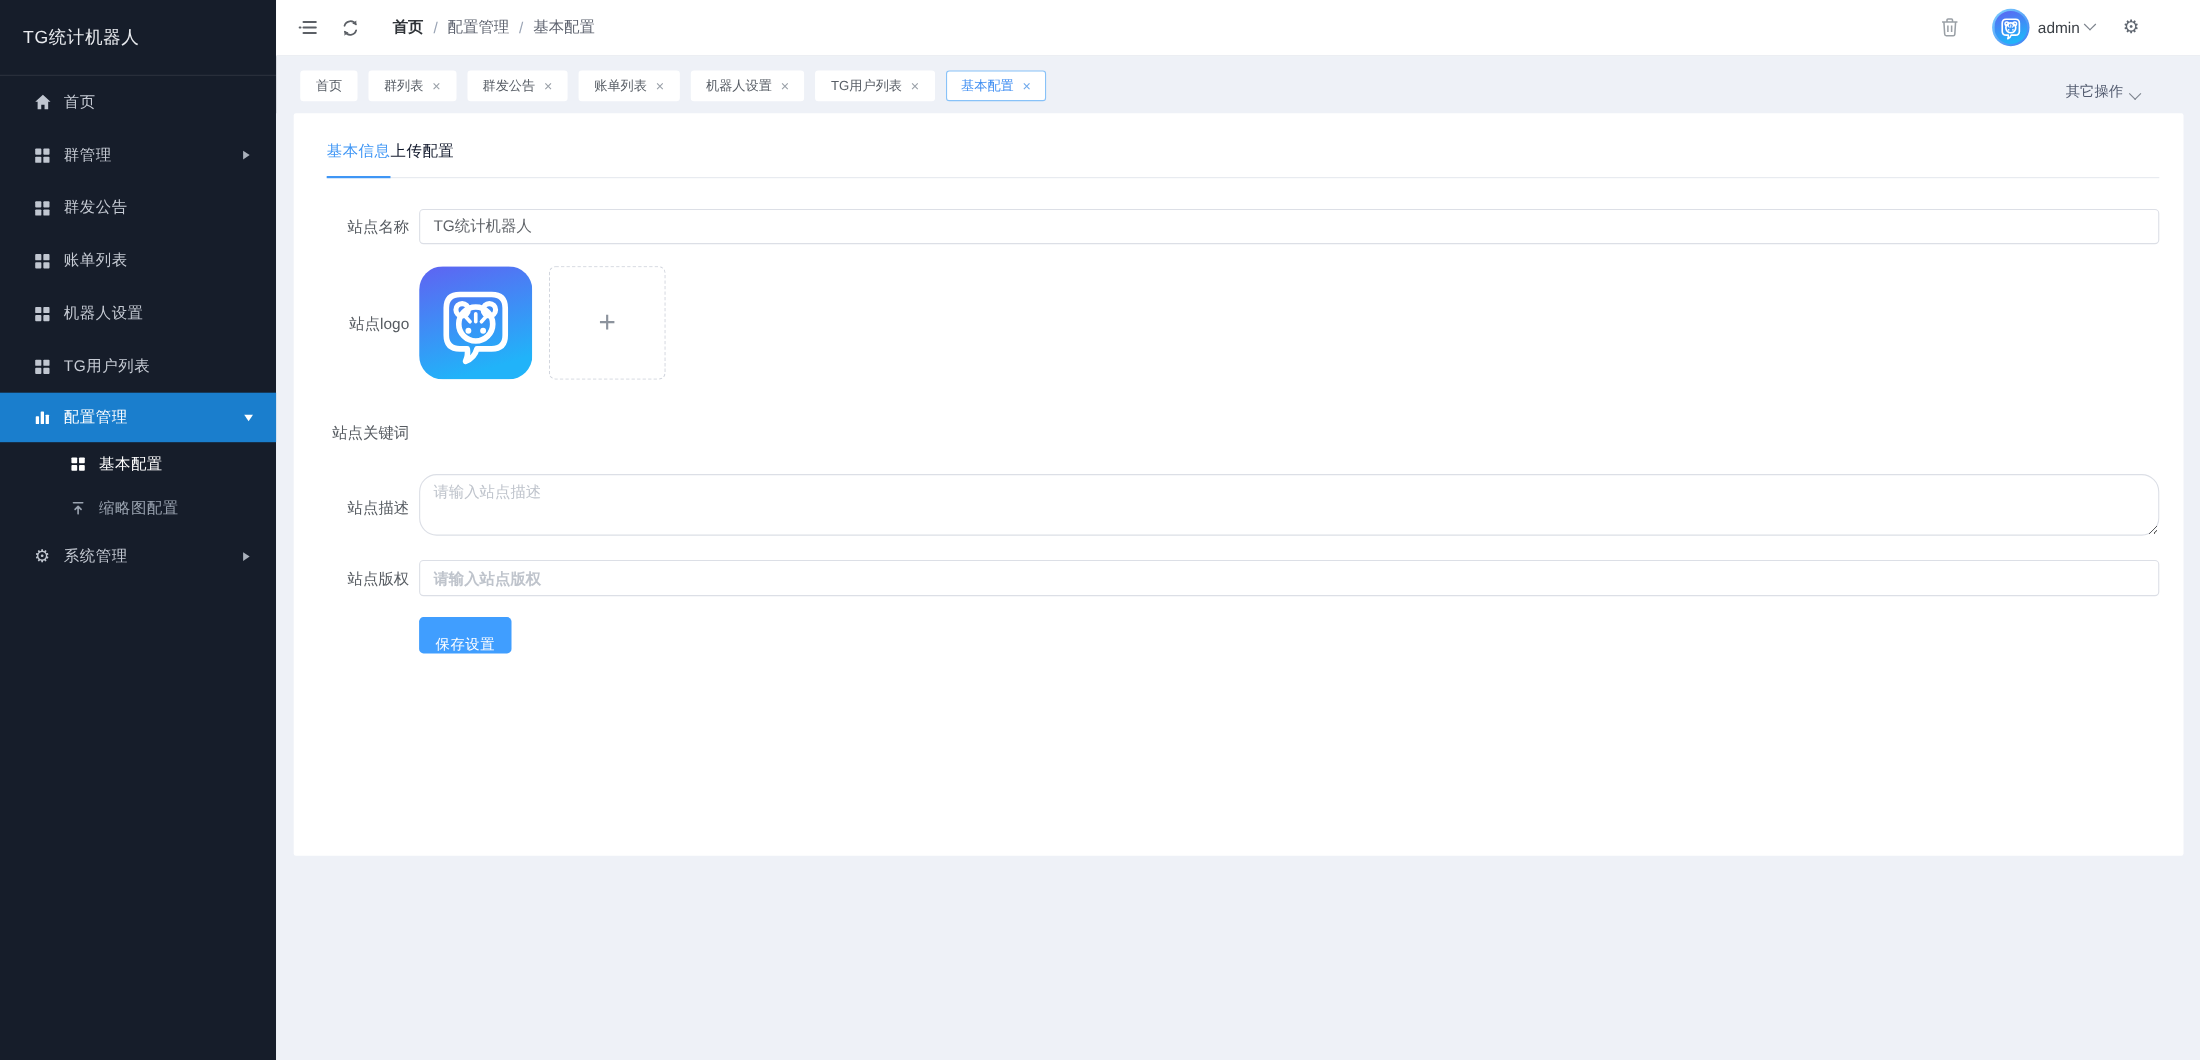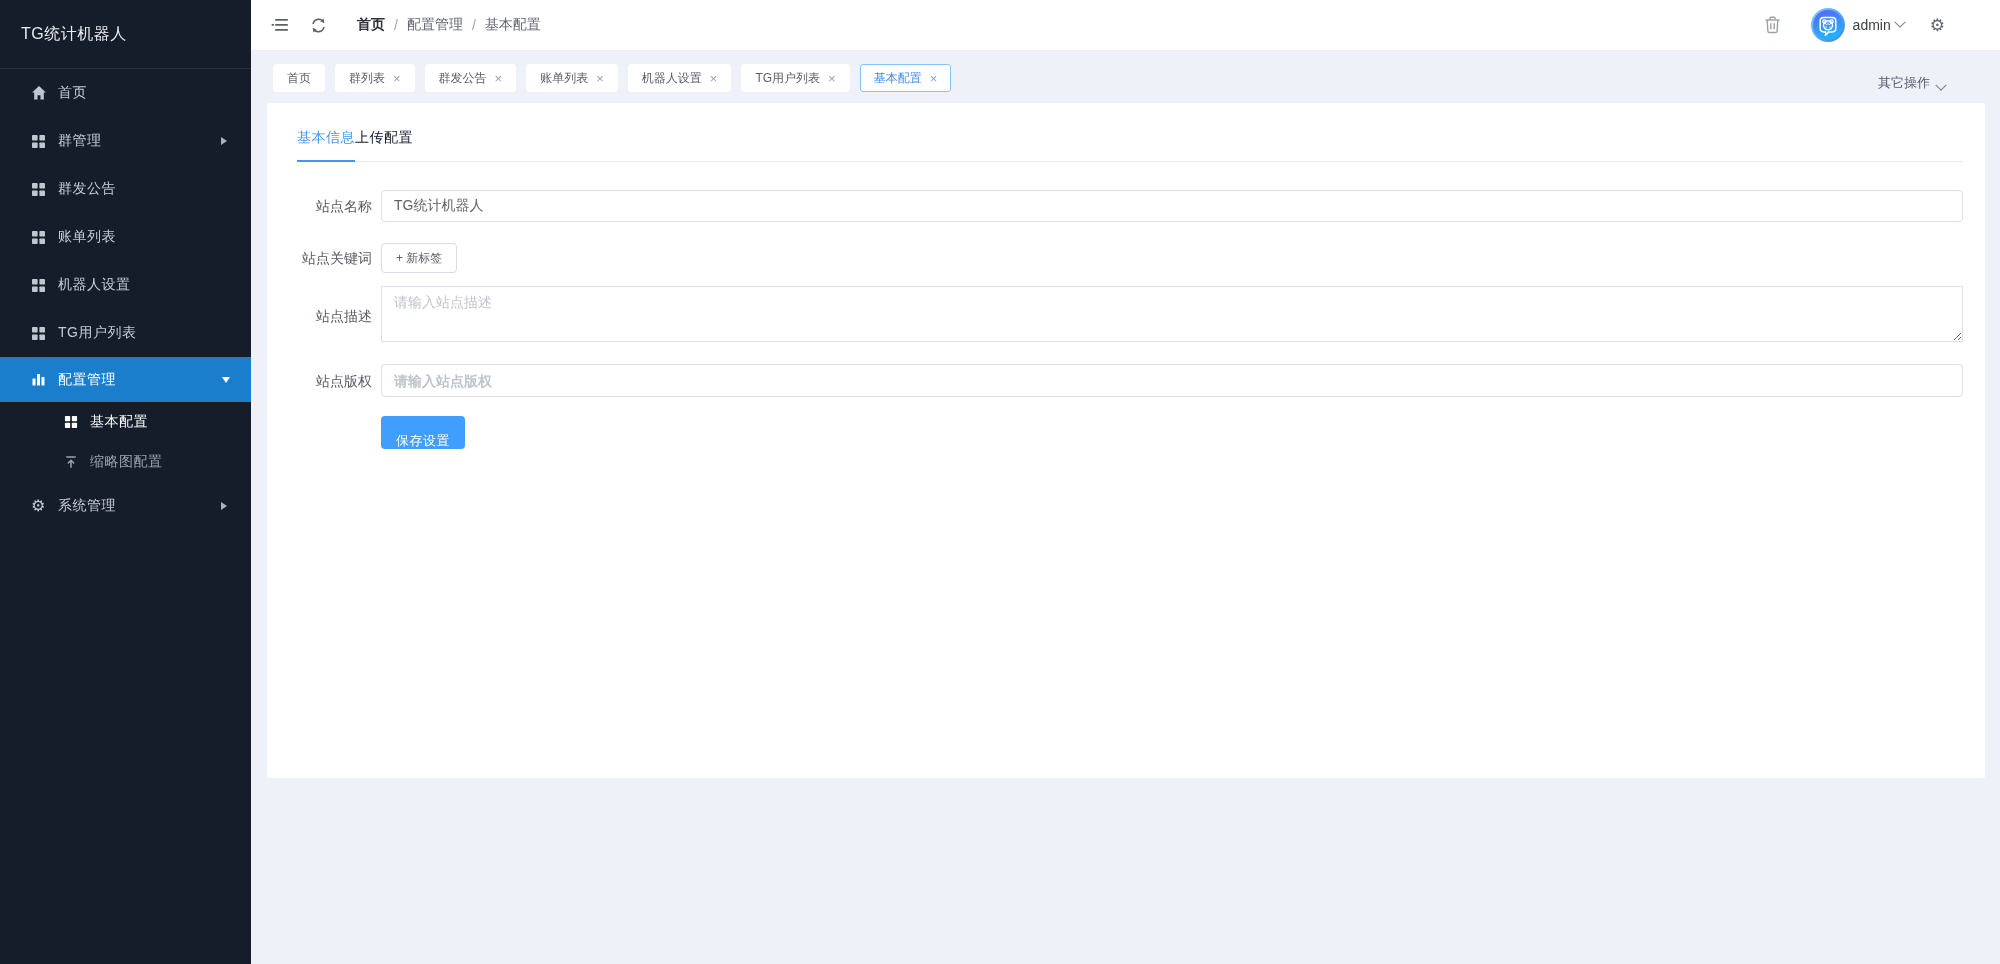--- a/index.html
+++ b/index.html
@@ -59,33 +59,33 @@
   .ctab { padding-bottom:13px; font-size:14px; letter-spacing:.5px; color:#0f172a; cursor:pointer; }
   .ctab.active { color:#3f96f5; border-bottom:2px solid #3f96f5; margin-bottom:-1px; }
 
   .form { margin-top:28px; }
   .frow { display:flex; align-items:center; }
   .flabel { width:84px; min-width:84px; text-align:right; padding-right:9px; font-size:14px; color:#565b61; line-height:32px; }
   .fcontent { flex:1; }
   .inp { width:100%; height:32px; border:1px solid #dcdfe6; border-radius:4px; padding:0 12px; font-size:14px; color:#5f6368;
          font-family:"Liberation Sans","DejaVu Sans",sans-serif; outline:none; background:#fff; }
   .inp::placeholder, .ta::placeholder { color:#bfc4cc; }
-  .ta { width:100%; height:56px; border:1px solid #dcdfe6; border-radius:1px; padding:7px 12px; font-size:14px; color:#5f6368;
+  .ta { width:100%; height:56px; border:1px solid #dcdfe6; border-radius:16px; padding:7px 12px; font-size:14px; color:#5f6368;
         font-family:Liberation Mono, monospace; outline:none; resize:vertical; }
   .logo-row { display:flex; gap:15px; }
   .site-logo { width:103px; height:103px; border-radius:21px; cursor:pointer; }
   .site-logo svg { width:103px; height:103px; display:block; }
   .upload-box { width:106px; height:103px; border:1px dashed #d2d6de; border-radius:6px; display:flex; align-items:center; justify-content:center;
                 cursor:pointer; background:#fff; }
   .upload-plus { font-size:27px; color:#8c939d; font-weight:300; line-height:1; }
   .newtag-btn { height:30px; padding:0 14px; background:#fff; border:1px solid #d8dce3; border-radius:4px; font-size:12px; color:#5a5e66;
                 cursor:pointer; font-family:"Liberation Sans","DejaVu Sans",sans-serif; }
   .save-btn { height:33px; padding:16px 15px; background:#409eff; color:#fff; border:none; border-radius:4px; font-size:13px; font-weight:500;
               letter-spacing:.5px; cursor:pointer; font-family:"Liberation Sans","DejaVu Sans",sans-serif; }
-  .mb20{margin-bottom:20px;} .mb32{margin-bottom:32px;} .mb22{margin-bottom:12px;} .mb19{margin-bottom:19px;}
+  .mb20{margin-bottom:20px;} .mb32{margin-bottom:32px;} .mb22{margin-bottom:22px;} .mb19{margin-bottom:19px;}
   .hidden-defs { position:absolute; width:0; height:0; overflow:hidden; }
 </style>
 </head>
 <body>
 
 <svg class="hidden-defs" aria-hidden="true">
   <defs>
     <linearGradient id="pg" x1="0" y1="0" x2="0.3" y2="1">
       <stop offset="0" stop-color="#5f63f2"></stop>
         <stop offset="1" stop-color="#21b3f9"></stop>
@@ -332,26 +332,36 @@
 
         <div class="form">
 
           <div class="frow mb20">
             <span class="flabel">站点名称</span>
             <span class="fcontent">
               <input class="inp" type="text" value="TG统计机器人" style="">
             </span>
           </div>
 
+          <div class="frow mb32">
+            <span class="flabel">站点logo</span>
+            <span class="fcontent logo-row">
+              <span class="site-logo">
+                <svg viewBox="0 0 100 100">
+                    <use href="#panda-logo"></use>
+                  </svg>
+              </span>
+              <span class="upload-box">
+                <span class="upload-plus">+</span>
+              </span>
+            </span>
+          </div>
 
           <div class="frow mb22">
             <span class="flabel">站点关键词</span>
-            <span class="fcontent">
-              <button class="newtag-btn">+ 新标签</button>
-            </span>
           </div>
 
           <div class="frow mb19">
             <span class="flabel">站点描述</span>
             <span class="fcontent">
               <textarea class="ta" placeholder="请输入站点描述" style=""></textarea>
             </span>
           </div>
 
           <div class="frow mb19">

